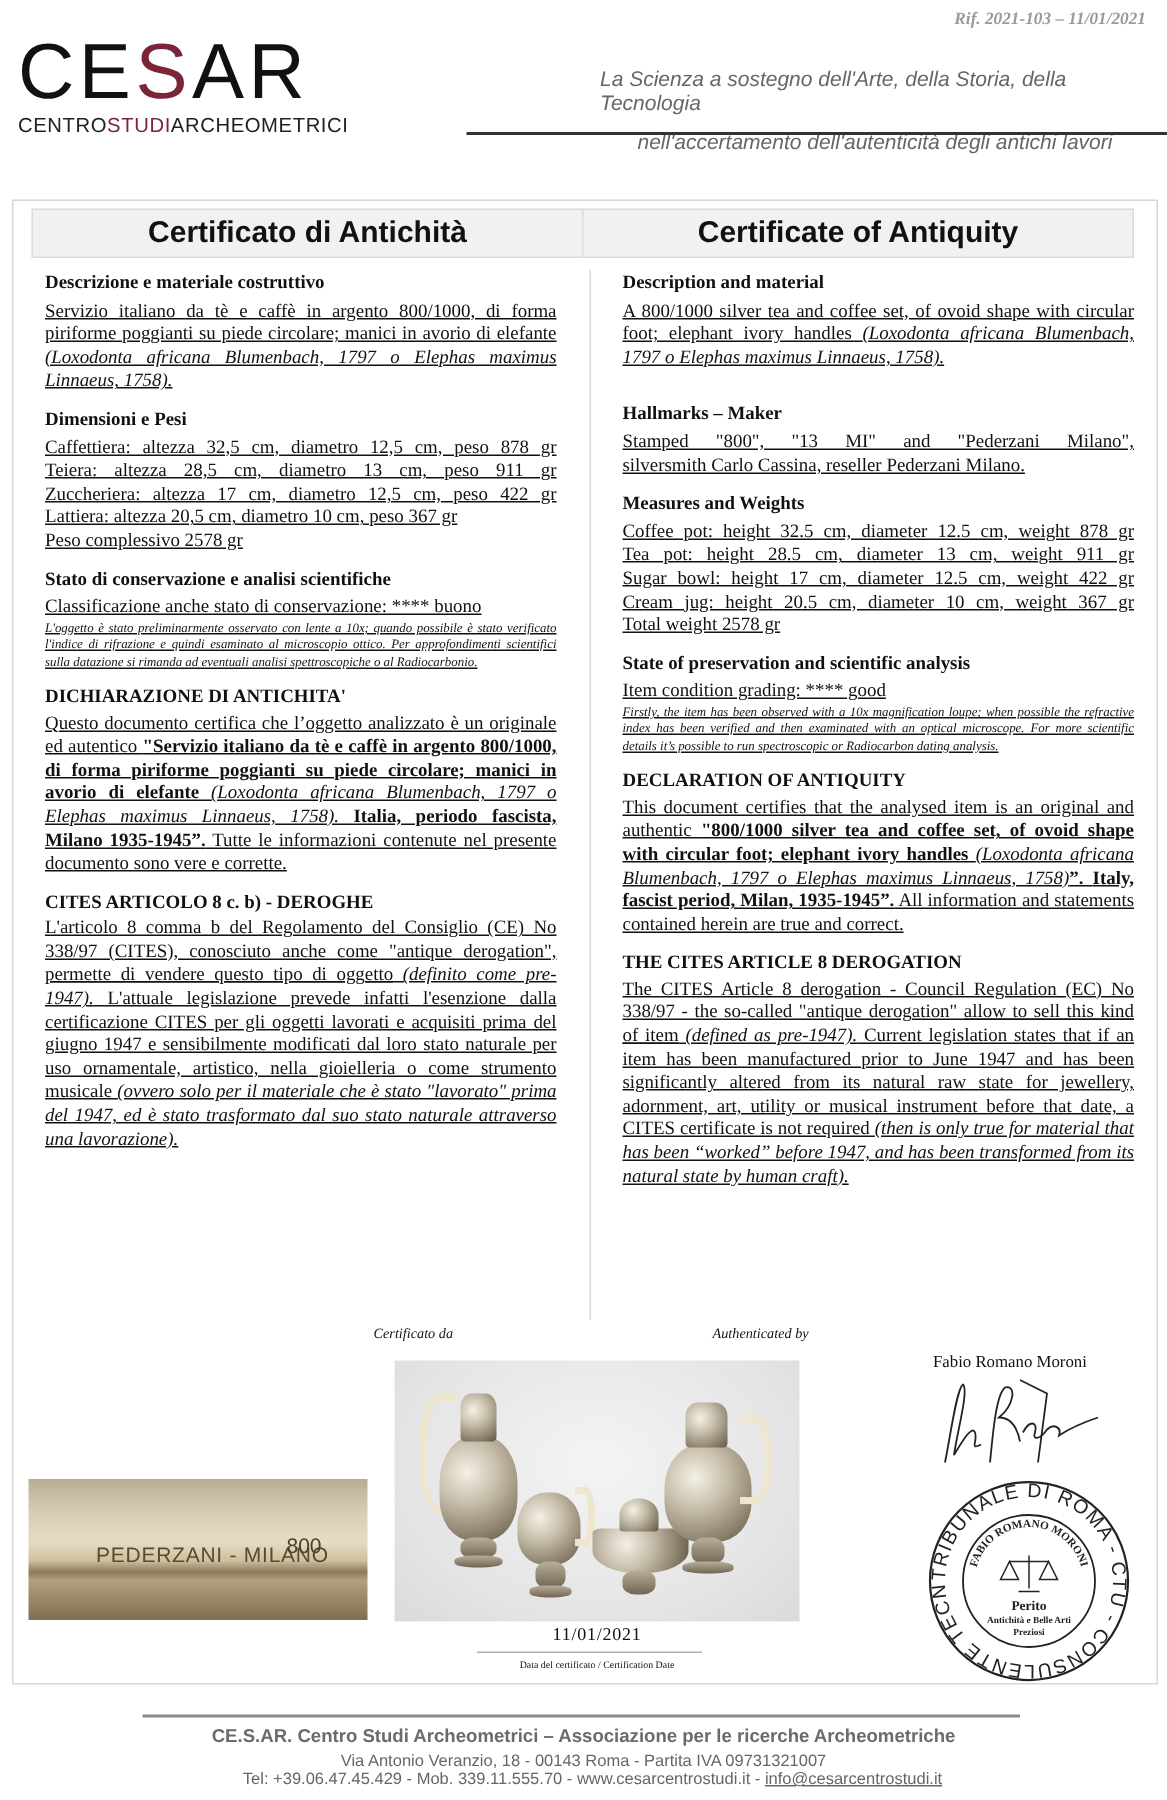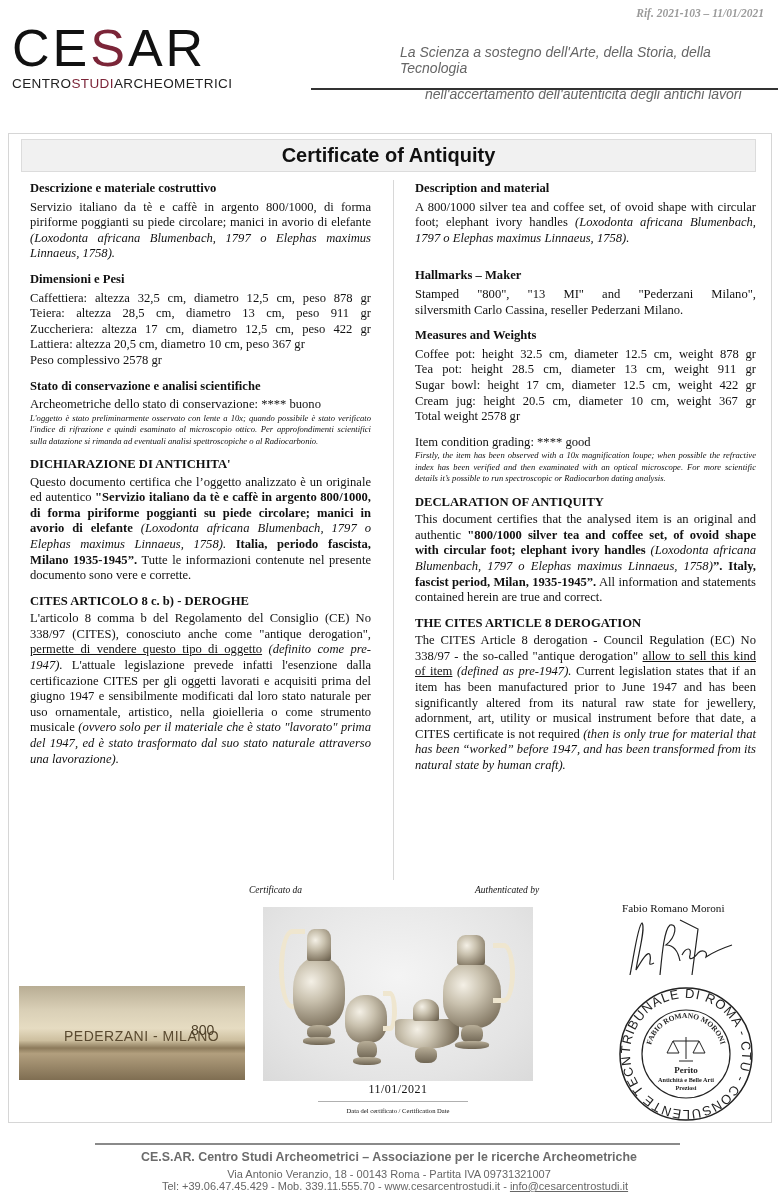--- a/index.html
+++ b/index.html
@@ -23,21 +23,21 @@
   .title-bar { position: absolute; left: 21px; top: 139px; width: 735px; height: 33px; background: #f1f1f1; border: 1px solid #dcdcdc; display: flex; }
   .title-bar .half { flex: 1; display: flex; align-items: center; justify-content: center; font-family: "Liberation Sans", sans-serif; font-weight: bold; font-size: 20px; color: #111; }
   .title-bar .half + .half { border-left: 1px solid #dcdcdc; }
   .col-divider { position: absolute; left: 393px; top: 180px; width: 1px; height: 700px; background: #d8d8d8; }
 
   .col { position: absolute; top: 181px; width: 341px; font-size: 12.6px; line-height: 15.6px; text-align: justify; }
   .col.left { left: 30px; }
   .col.right { left: 415px; }
   .sec-h { font-weight: bold; font-size: 12.6px; margin-bottom: 3px; }
   .sec { margin-bottom: 10px; }
-  .sec p { margin: 0; }
+  .sec p { margin: 0; text-decoration: underline; }
   .it { font-style: italic; }
   .b { font-weight: bold; }
   .u { text-decoration: underline; }
   .small-it { font-style: italic; font-size: 8.6px; line-height: 11.4px; margin-top: 2px; }
   .center-h { text-align: left; font-weight: bold; font-size: 12.6px; margin-bottom: 2px; }
   .nojust { text-align: left; }
 
   
   .cert-by { position: absolute; left: 249px; top: 885px; font-style: italic; font-size: 9.5px; }
   .auth-by { position: absolute; left: 475px; top: 885px; font-style: italic; font-size: 9.5px; }
@@ -77,40 +77,41 @@
 </div>
 
 <div class="tagline">
   <div class="l1">La Scienza a sostegno dell'Arte, della Storia, della Tecnologia</div>
   <div class="l2">nell'accertamento dell'autenticità degli antichi lavori</div>
 </div>
 <div class="header-rule"></div>
 
 <div class="frame"></div>
 <div class="title-bar">
+  <div class="half">Certificato di Antichità</div>
   <div class="half">Certificate of Antiquity</div>
 </div>
 <div class="col-divider"></div>
 
 <div class="col left">
   <div class="sec">
     <div class="sec-h">Descrizione e materiale costruttivo</div>
     <p><span>Servizio italiano da tè e caffè in argento 800/1000, di forma piriforme poggianti su piede circolare; manici in avorio di elefante </span><span class="it">(Loxodonta africana Blumenbach, 1797 o Elephas maximus Linnaeus, 1758).</span></p>
   </div>
   <div class="sec">
     <div class="sec-h">Dimensioni e Pesi</div>
     <p style="text-align-last: justify;">Caffettiera: altezza 32,5 cm, diametro 12,5 cm, peso 878 gr</p>
     <p style="text-align-last: justify;">Teiera: altezza 28,5 cm, diametro 13 cm, peso 911 gr</p>
     <p style="text-align-last: justify;">Zuccheriera: altezza 17 cm, diametro 12,5 cm, peso 422 gr</p>
     <p class="nojust">Lattiera: altezza 20,5 cm, diametro 10 cm, peso 367 gr</p>
     <p class="nojust">Peso complessivo 2578 gr</p>
   </div>
   <div class="sec">
     <div class="sec-h">Stato di conservazione e analisi scientifiche</div>
-    <p class="nojust">Archeometriche dello stato di conservazione: **** buono</p>
+    <p class="nojust">Classificazione anche stato di conservazione: **** buono</p>
     <p class="small-it">L'oggetto è stato preliminarmente osservato con lente a 10x; quando possibile è stato verificato l'indice di rifrazione e quindi esaminato al microscopio ottico. Per approfondimenti scientifici sulla datazione si rimanda ad eventuali analisi spettroscopiche o al Radiocarbonio.</p>
   </div>
   <div class="sec">
     <div class="center-h">DICHIARAZIONE DI ANTICHITA'</div>
     <p><span>Questo documento certifica che l’oggetto analizzato è un originale ed autentico </span><span class="b">"Servizio italiano da tè e caffè in argento 800/1000, di forma piriforme poggianti su piede circolare; manici in avorio di elefante </span><span class="it">(Loxodonta africana Blumenbach, 1797 o Elephas maximus Linnaeus, 1758).</span><span class="b"> Italia, periodo fascista, Milano 1935-1945”.</span><span> Tutte le informazioni contenute nel presente documento sono vere e corrette.</span></p>
   </div>
   <div class="sec">
     <div class="center-h">CITES ARTICOLO 8 c. b) - DEROGHE</div>
     <p><span>L'articolo 8 comma b del Regolamento del Consiglio (CE) No 338/97 (CITES), conosciuto anche come "antique derogation", </span><span class="u">permette di vendere questo tipo di oggetto</span><span class="it"> (definito come pre-1947).</span><span> L'attuale legislazione prevede infatti l'esenzione dalla certificazione CITES per gli oggetti lavorati e acquisiti prima del giugno 1947 e sensibilmente modificati dal loro stato naturale per uso ornamentale, artistico, nella gioielleria o come strumento musicale </span><span class="it">(ovvero solo per il materiale che è stato "lavorato" prima del 1947, ed è stato trasformato dal suo stato naturale attraverso una lavorazione).</span></p>
   </div>
@@ -128,20 +129,21 @@
   </div>
   <div class="sec">
     <div class="sec-h">Measures and Weights</div>
     <p style="text-align-last: justify;">Coffee pot: height 32.5 cm, diameter 12.5 cm, weight 878 gr</p>
     <p style="text-align-last: justify;">Tea pot: height 28.5 cm, diameter 13 cm, weight 911 gr</p>
     <p style="text-align-last: justify;">Sugar bowl: height 17 cm, diameter 12.5 cm, weight 422 gr</p>
     <p style="text-align-last: justify;">Cream jug: height 20.5 cm, diameter 10 cm, weight 367 gr</p>
     <p class="nojust">Total weight 2578 gr</p>
   </div>
   <div class="sec">
+    <div class="sec-h">State of preservation and scientific analysis</div>
     <p class="nojust">Item condition grading: **** good</p>
     <p class="small-it">Firstly, the item has been observed with a 10x magnification loupe; when possible the refractive index has been verified and then examinated with an optical microscope. For more scientific details it’s possible to run spectroscopic or Radiocarbon dating analysis.</p>
   </div>
   <div class="sec">
     <div class="center-h">DECLARATION OF ANTIQUITY</div>
     <p><span>This document certifies that the analysed item is an original and authentic </span><span class="b">"800/1000 silver tea and coffee set, of ovoid shape with circular foot; elephant ivory handles </span><span class="it">(Loxodonta africana Blumenbach, 1797 o Elephas maximus Linnaeus, 1758)</span><span class="b">”. </span><span class="b">Italy, fascist period, Milan, 1935-1945”.</span><span> All information and statements contained herein are true and correct.</span></p>
   </div>
   <div class="sec">
     <div class="center-h">THE CITES ARTICLE 8 DEROGATION</div>
     <p><span>The CITES Article 8 derogation - Council Regulation (EC) No 338/97 - the so-called "antique derogation" </span><span class="u">allow to sell this kind of item</span><span class="it"> (defined as pre-1947).</span><span> Current legislation states that if an item has been manufactured prior to June 1947 and has been significantly altered from its natural raw state for jewellery, adornment, art, utility or musical instrument before that date, a CITES certificate is not required </span><span class="it">(then is only true for material that has been “worked” before 1947, and has been transformed from its natural state by human craft).</span></p>

